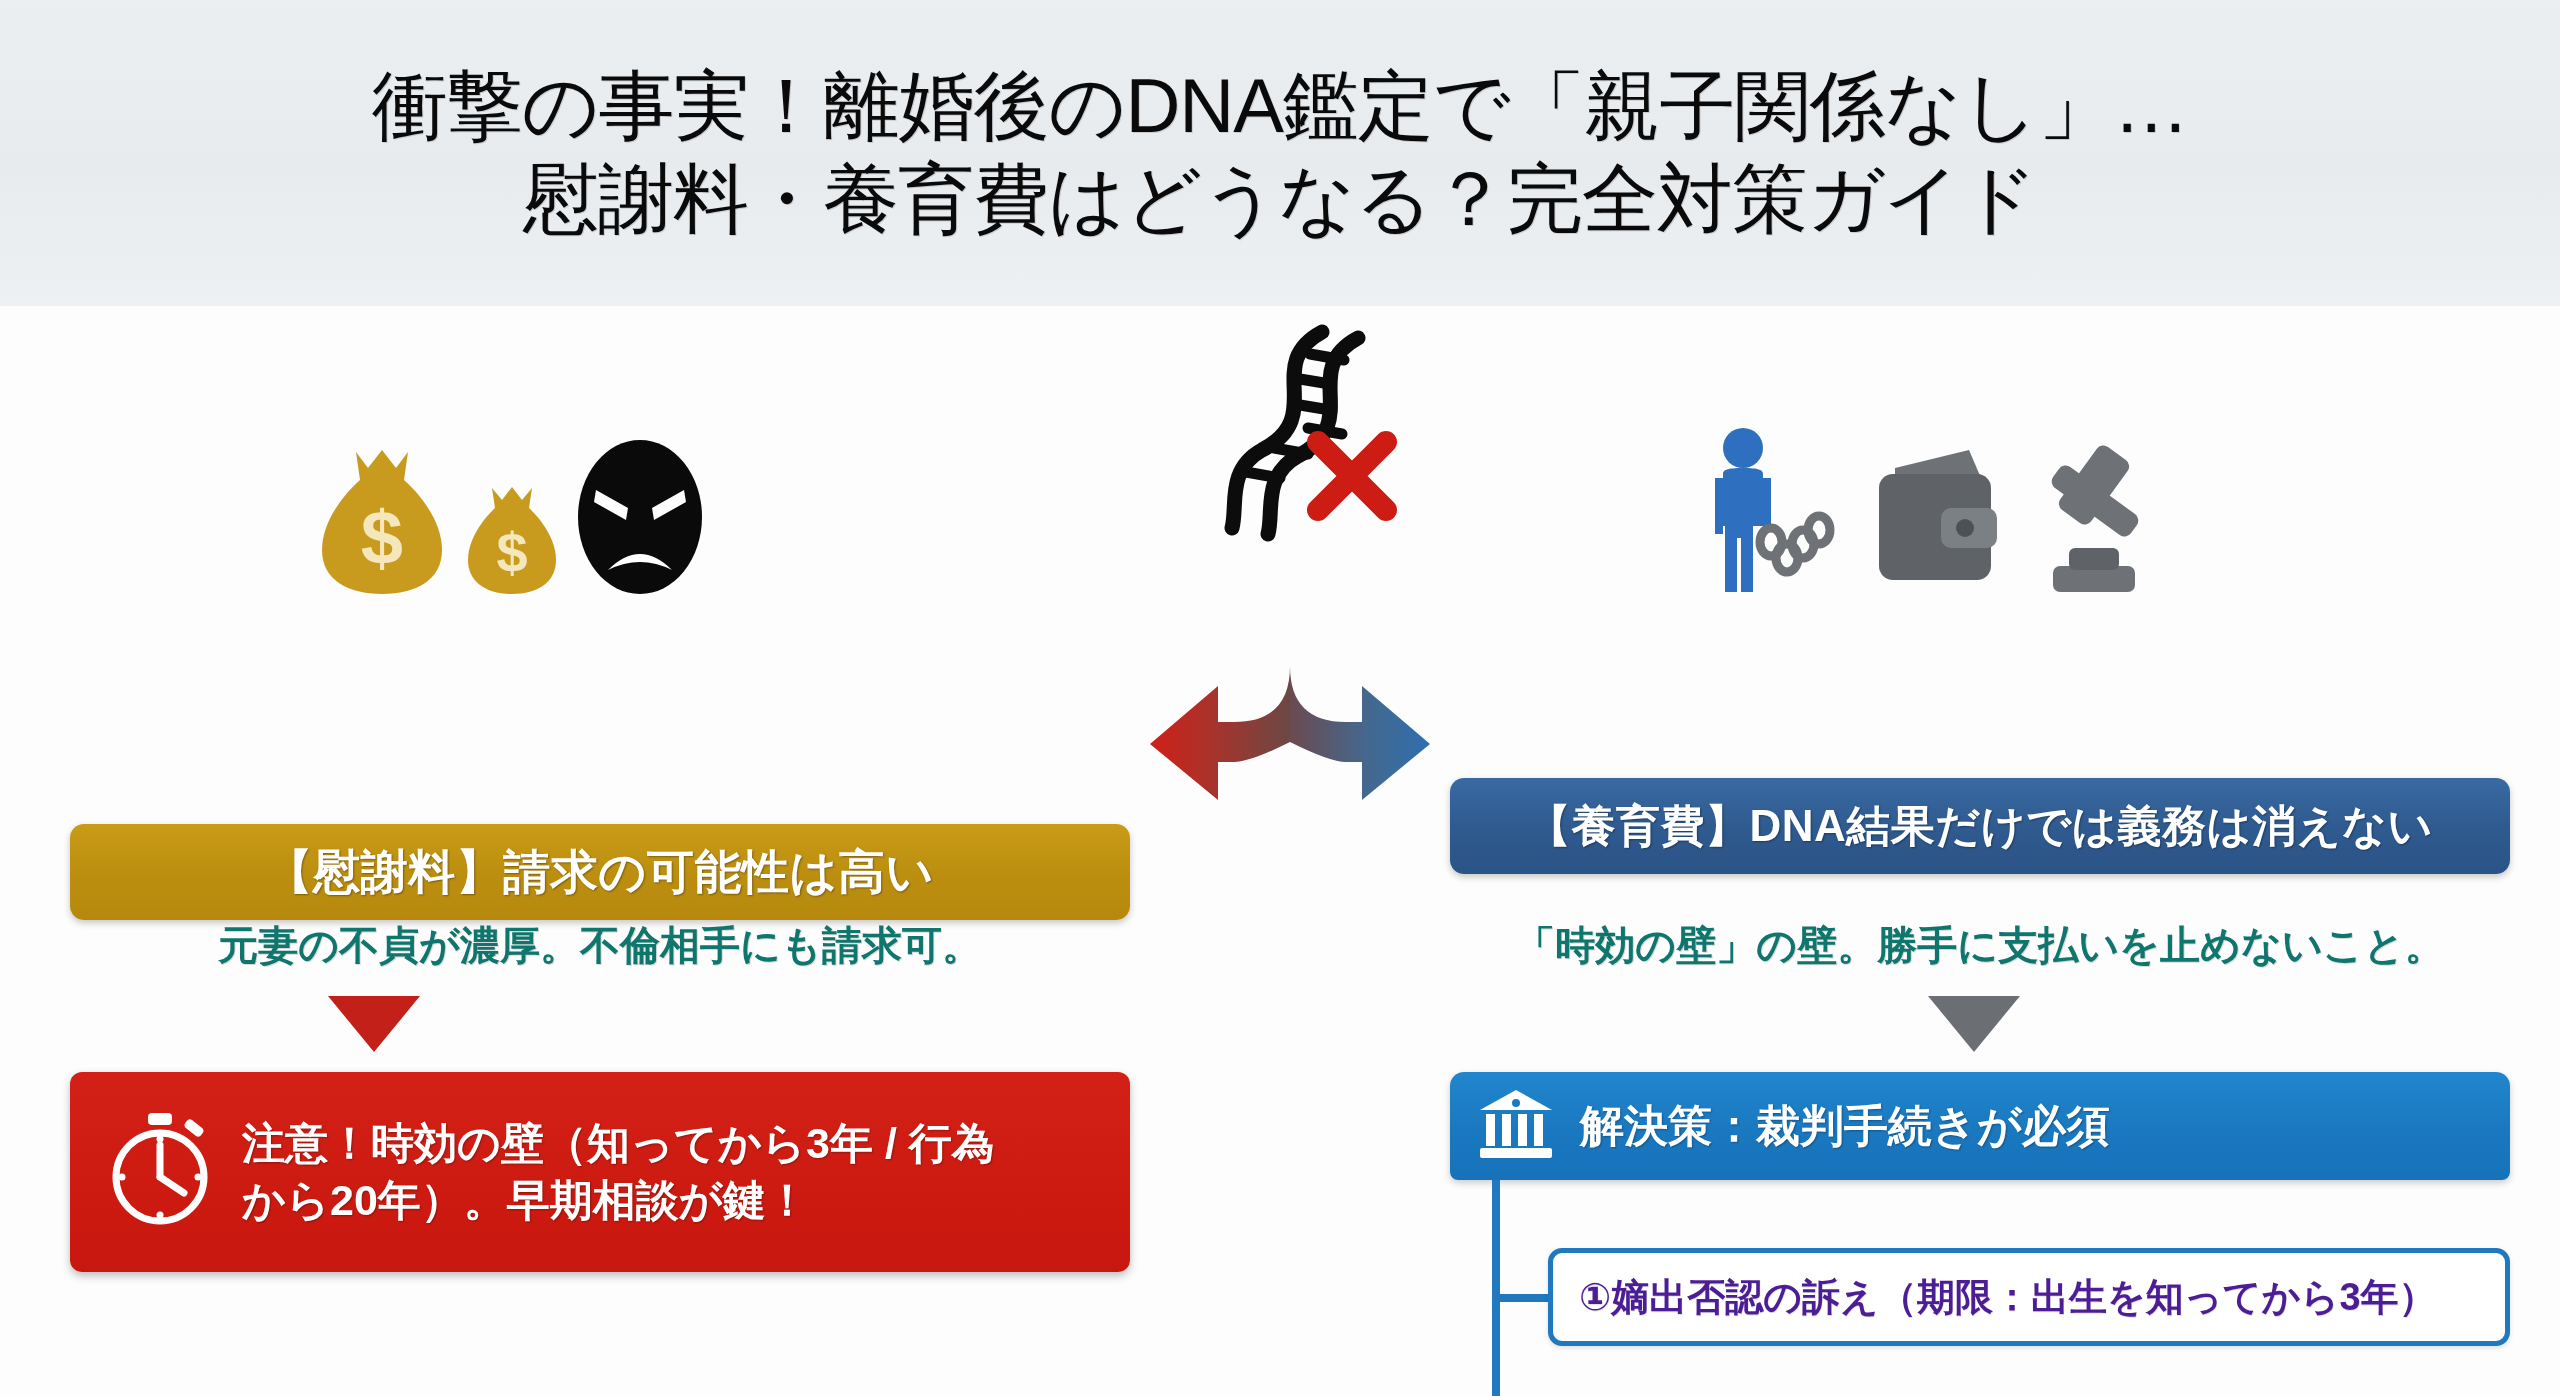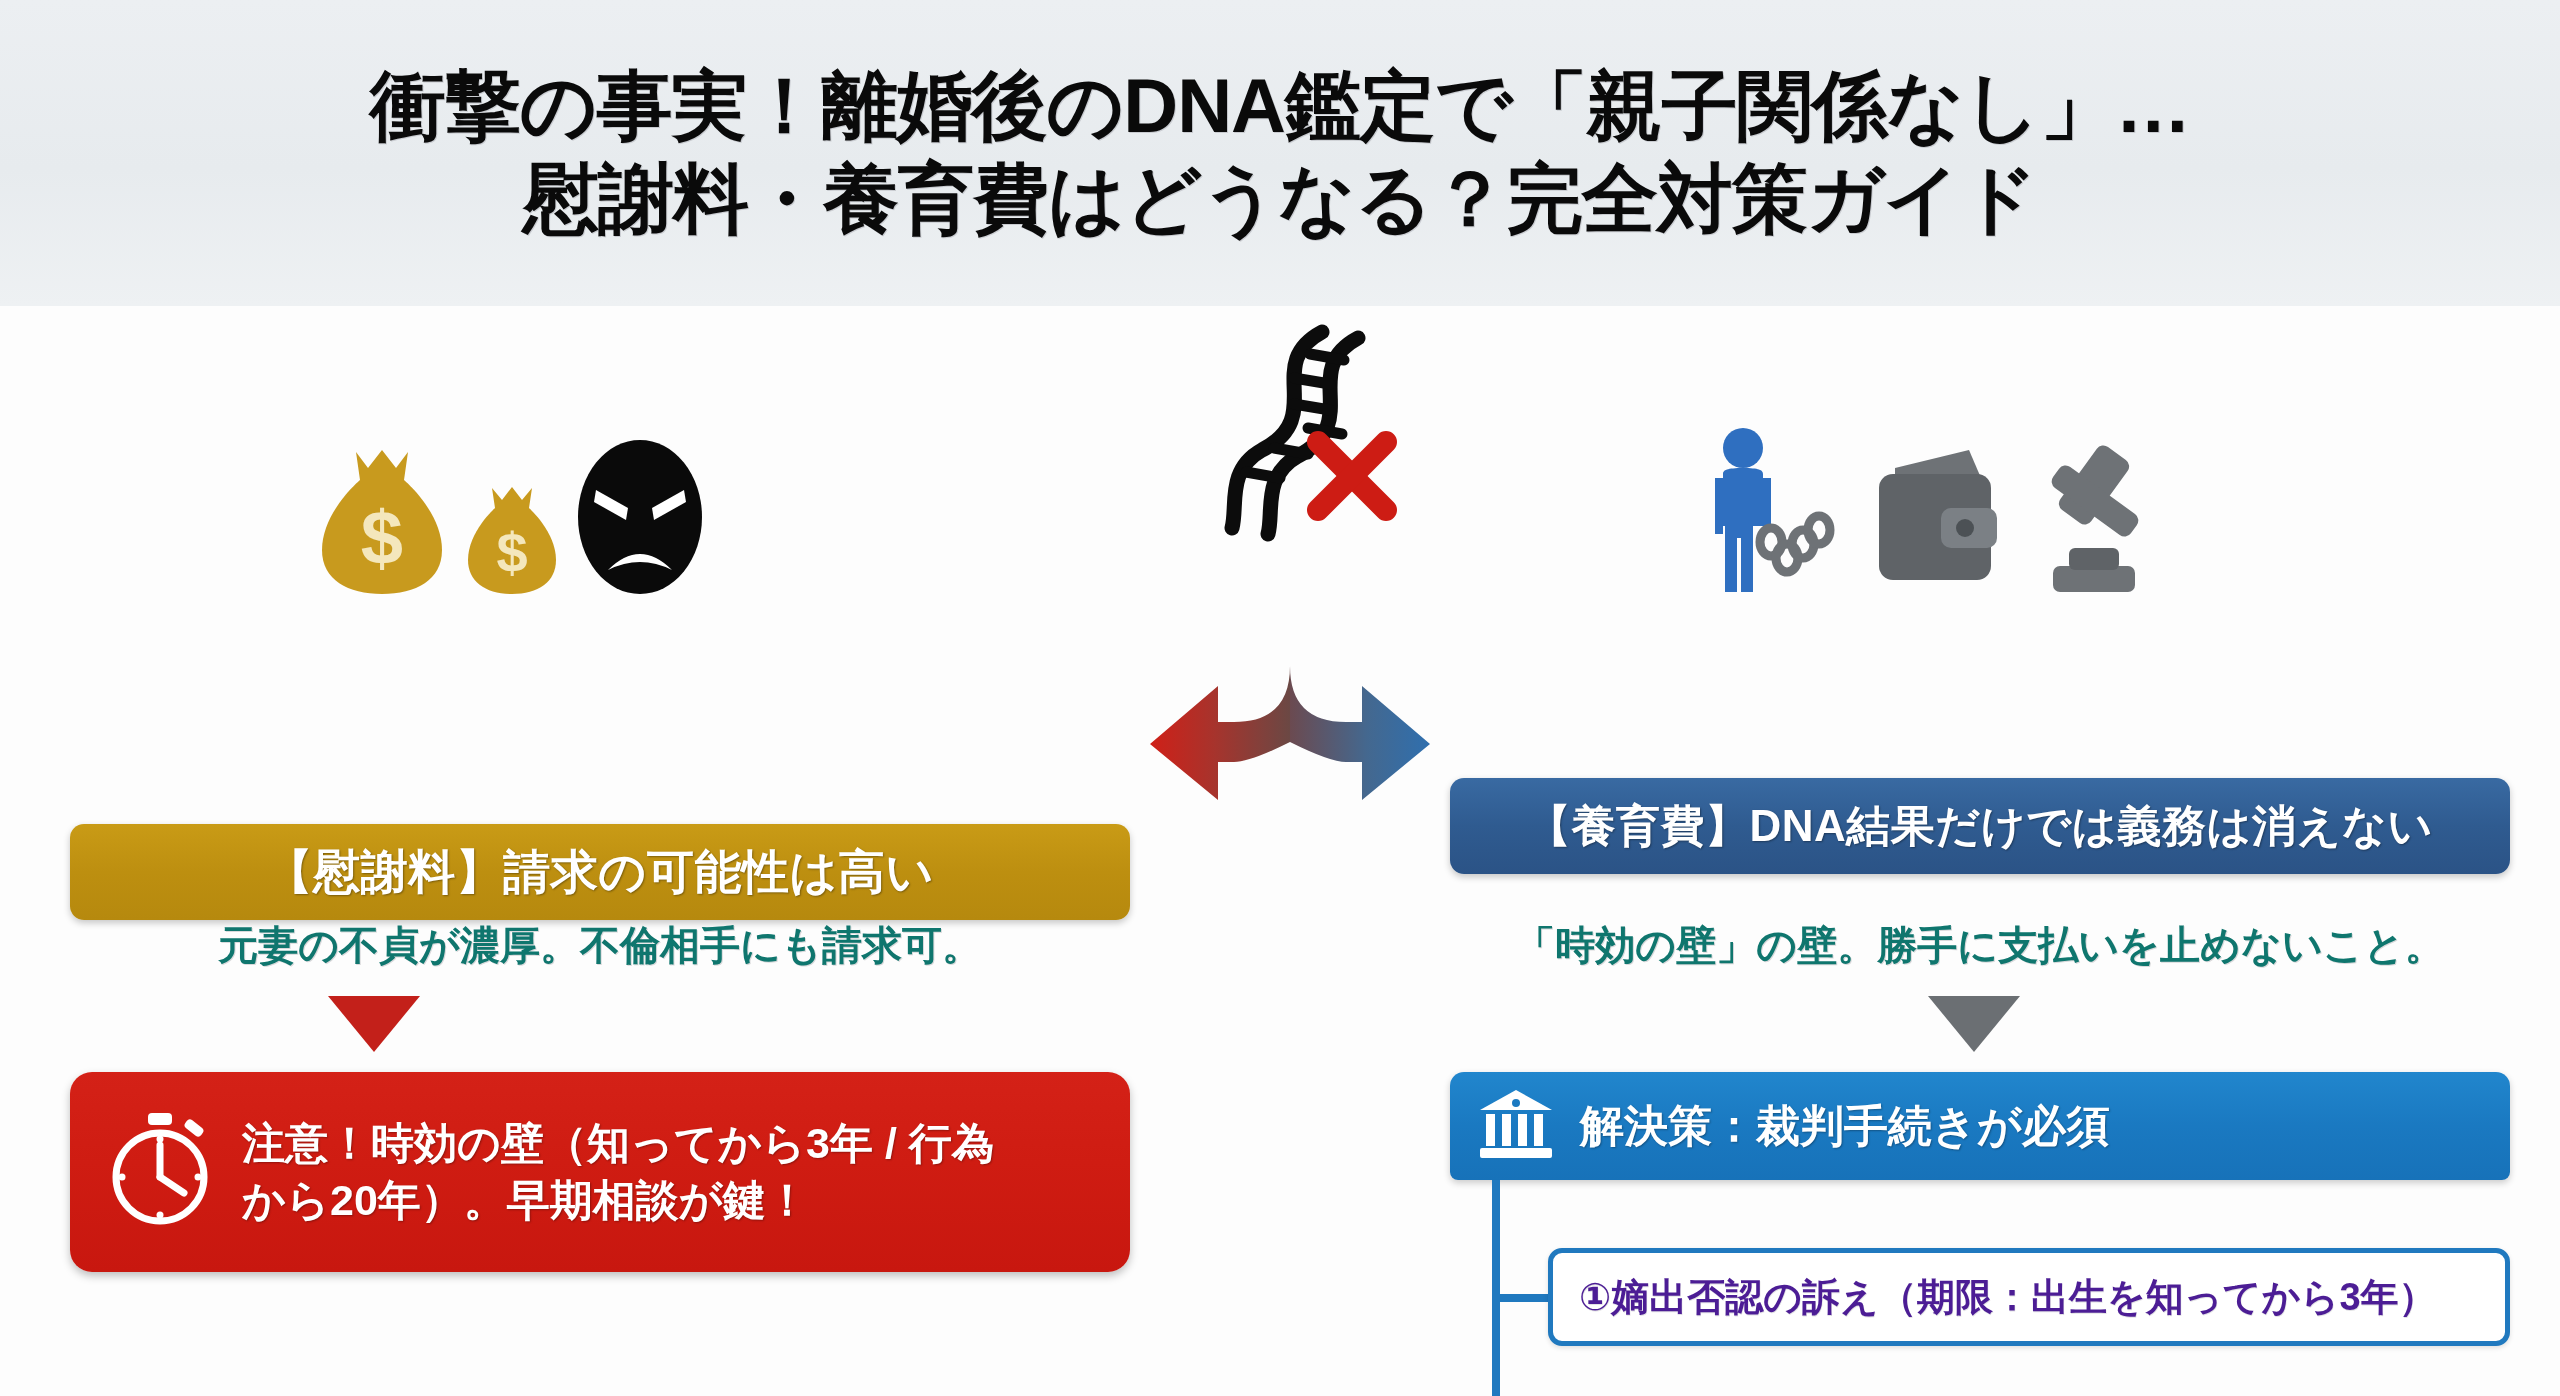--- a/index.html
+++ b/index.html
@@ -25,21 +25,21 @@
     left: 0; top: 0;
     width: 2560px; height: 306px;
     background: linear-gradient(180deg,#eceff2 0%, #e7ebee 55%, #eef1f3 100%);
     display: flex;
     flex-direction: column;
     align-items: center;
     justify-content: center;
   }
   .title-line {
     color: #0a0a0a;
-    font-weight: 700;
+    font-weight: 400;
     font-size: 76px;
     line-height: 1.22;
     letter-spacing: -1px;
     text-align: center;
     white-space: nowrap;
     text-shadow: 1px 1px 0 rgba(120,120,130,0.28);
   }
 
   
   .body-area {
@@ -114,21 +114,21 @@
   }
   .tri-red  { left: 328px;  top: 690px; border-top: 56px solid #c3201a; }
   .tri-gray { left: 1928px; top: 690px; border-top: 56px solid #6b6f73; }
 
   
   .warn-box {
     position: absolute;
     left: 70px; top: 766px;
     width: 1060px; height: 200px;
     background: linear-gradient(180deg,#d42117 0%, #cf1c12 45%, #c8170f 100%);
-    border-radius: 22px;
+    border-radius: 12px;
     display: flex;
     align-items: center;
     padding: 0 30px 0 34px;
     gap: 26px;
     box-shadow: 0 4px 9px rgba(0,0,0,0.25);
   }
   .warn-text {
     color: #ffffff;
     font-weight: 900;
     font-size: 43px;

